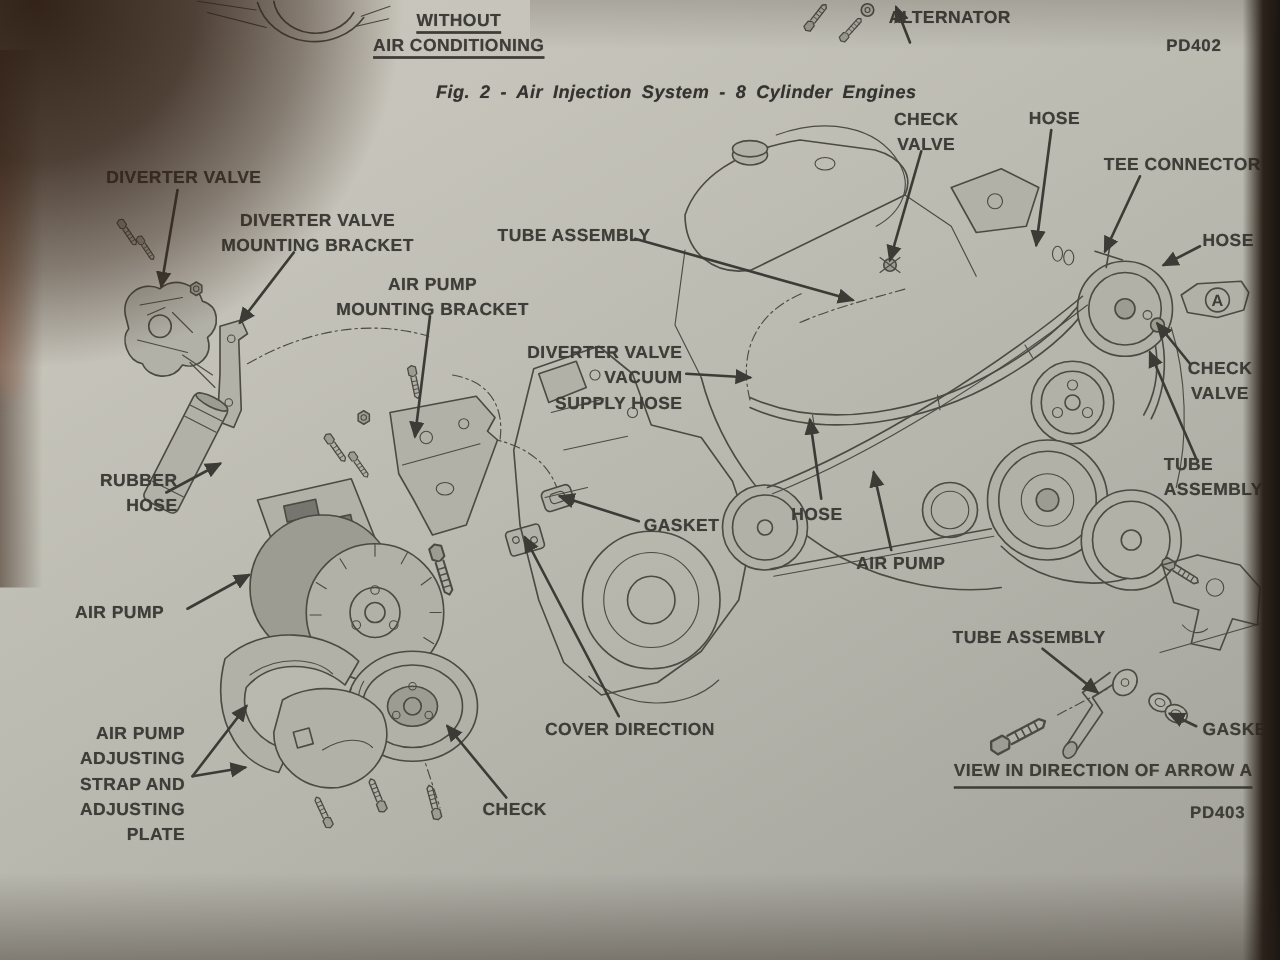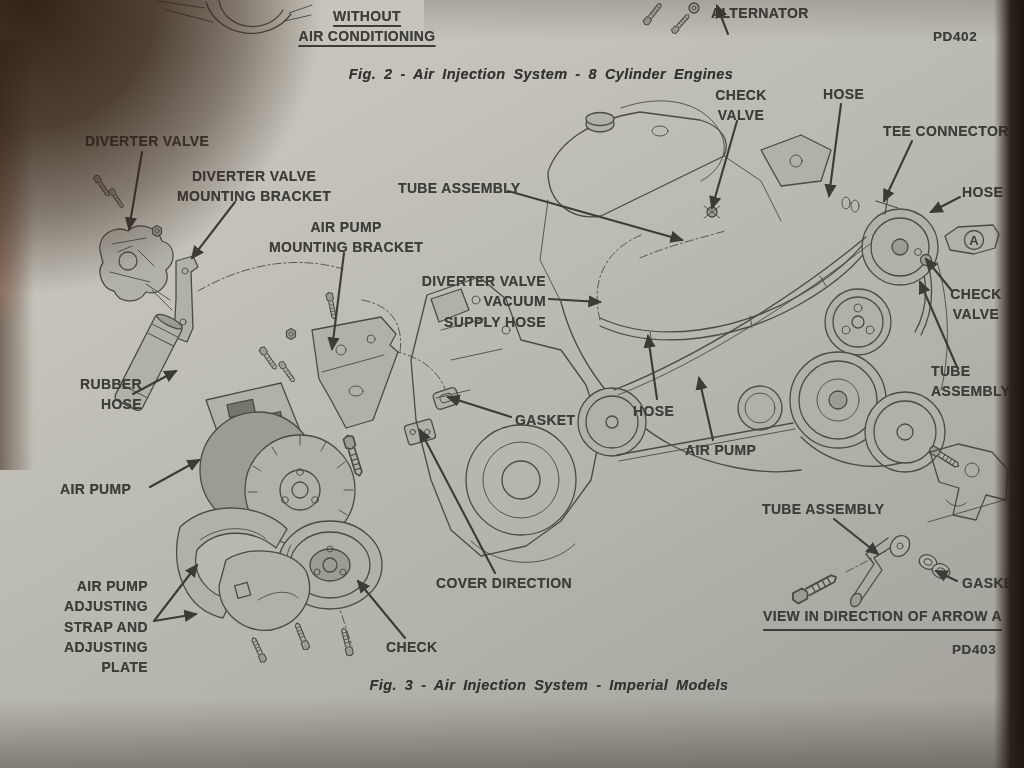--- a/index.html
+++ b/index.html
@@ -305,21 +305,20 @@
   <div class="lbl" style="left:36px;top:576px;width:112px;text-align:right">AIR PUMP
 ADJUSTING
 STRAP AND
 ADJUSTING
 PLATE</div>
   <div class="lbl" style="left:962px;top:573px">GASKET</div>
   <div class="lbl" style="left:436px;top:573px">COVER DIRECTION</div>
   <div class="lbl rule" style="left:763px;top:606px">VIEW IN DIRECTION OF ARROW A</div>
   <div class="lbl" style="left:386px;top:637px">CHECK</div>
   <div class="lbl code" style="left:952px;top:640px">PD403</div>
-  <div class="lbl cap" style="left:309px;top:675px;width:480px;text-align:center">Fig. 3 - Air Injection System - Imperial Models</div>
 
   <div class="left-edge"></div>
   <div class="finger-tint"></div>
   <div class="corner-shadow"></div>
   <div class="right-edge"></div>
   <div class="bottom-vig"></div>
   <div class="top-vig"></div>
 </div>
 
 </body></html>

